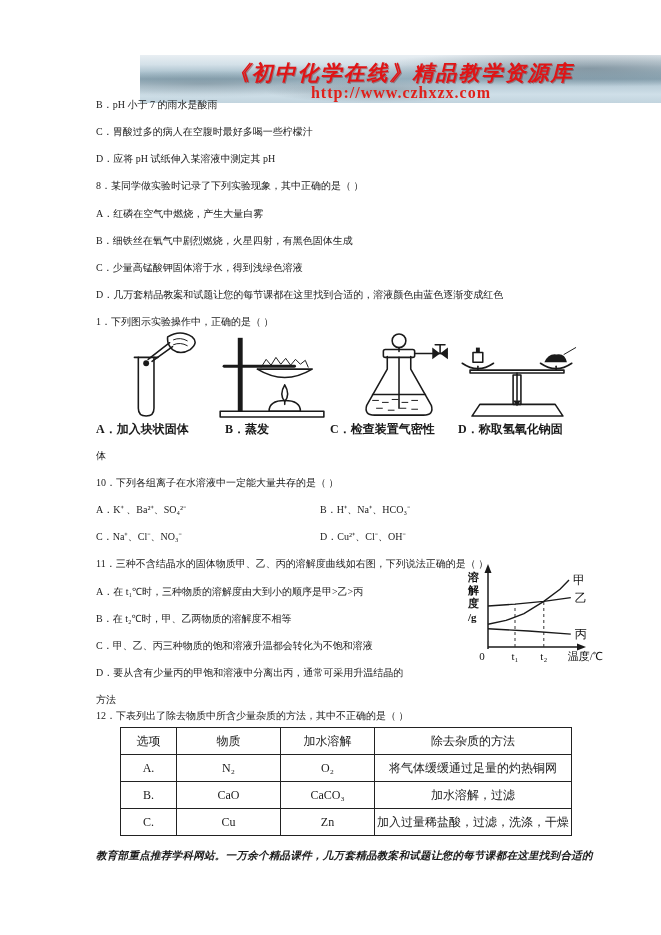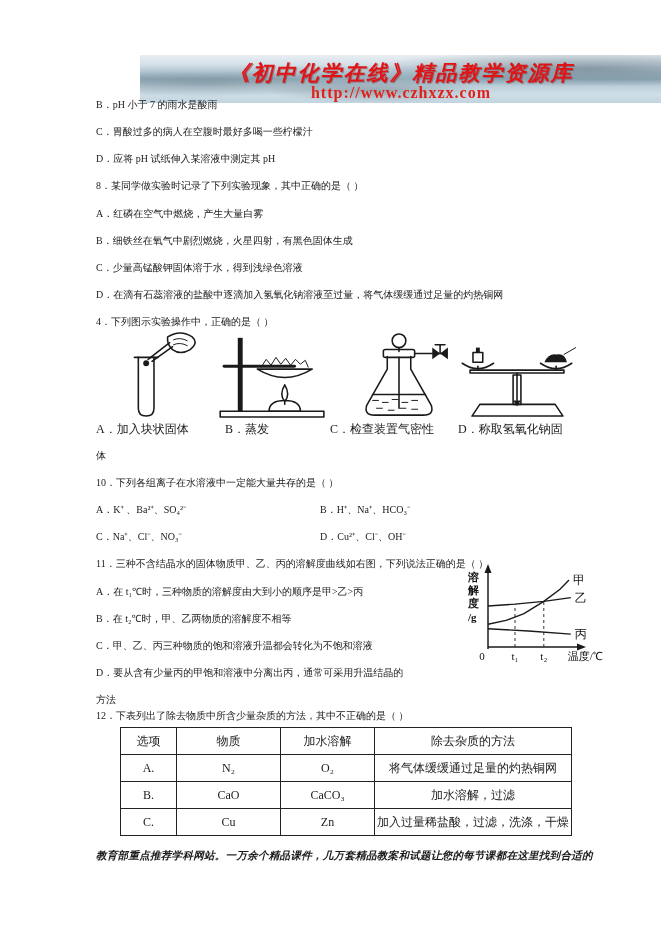--- a/index.html
+++ b/index.html
@@ -20,21 +20,21 @@
   .ln{position:absolute;left:96px;margin:0;font-size:10px;line-height:16px;white-space:nowrap;}
   .col2{left:320px;}
   
   .diag{position:absolute;top:330px;}
   .diag svg{display:block;}
   .diag path,.diag line,.diag polyline,.diag circle,.diag rect,.diag ellipse{
       fill:none;stroke:#1a1a1a;stroke-width:1.6;stroke-linecap:round;stroke-linejoin:round;}
   .diag .fill{fill:#1a1a1a;stroke:none;}
   .diag .thin{stroke-width:1;}
   
-  .cap{position:absolute;top:421px;margin:0;font-size:12px;white-space:nowrap;}
+  .cap{position:absolute;top:421px;margin:0;font-size:12px;white-space:nowrap;font-weight:bold;}
   
   .chartbox{position:absolute;left:466px;top:561px;width:138px;height:112px;}
   .chartbox svg{display:block;}
   .axis{stroke:#1a1a1a;stroke-width:1.5;fill:none;}
   .arrow{fill:#1a1a1a;stroke:none;}
   .curve{fill:none;stroke:#1a1a1a;stroke-width:1.4;}
   .dash{stroke:#333;stroke-width:1;stroke-dasharray:3,3;fill:none;}
   .tick,.clabel,.axlabel{font-family:"Liberation Serif",serif;font-size:11px;fill:#111;}
   .clabel{font-size:12px;}
   .ylab{font-family:"Liberation Serif",serif;font-size:11px;font-weight:bold;fill:#111;}
@@ -57,23 +57,23 @@
   </div>
 
   <p class="ln" style="top:97px">B．pH 小于 7 的雨水是酸雨</p>
   <p class="ln" style="top:124px">C．胃酸过多的病人在空腹时最好多喝一些柠檬汁</p>
   <p class="ln" style="top:151px">D．应将 pH 试纸伸入某溶液中测定其 pH</p>
 
   <p class="ln" style="top:178px">8．某同学做实验时记录了下列实验现象，其中正确的是（ ）</p>
   <p class="ln" style="top:206px">A．红磷在空气中燃烧，产生大量白雾</p>
   <p class="ln" style="top:233px">B．细铁丝在氧气中剧烈燃烧，火星四射，有黑色固体生成</p>
   <p class="ln" style="top:260px">C．少量高锰酸钾固体溶于水，得到浅绿色溶液</p>
-  <p class="ln" style="top:287px">D．在滴有石蕊溶液的盐酸中逐滴加入氢氧化钠溶液至过量，将气体缓缓通过足量的灼热铜网</p>
-
-  <p class="ln" style="top:314px">4．下列图示实验操作中，正确的是（ ）</p>
+  <p class="ln" style="top:287px">D．几万套精品教案和试题让您的每节课都在这里找到合适的，溶液颜色由蓝色逐渐变成红色</p>
+
+  <p class="ln" style="top:314px">1．下列图示实验操作中，正确的是（ ）</p>
 
   <div class="diag" style="left:98px">
     <svg width="110" height="90" viewBox="0 0 110 92">
       <path d="M40,28 L40,80 Q40,88 48,88 Q56,88 56,80 L56,28"></path>
       <line x1="36" y1="28" x2="60" y2="28"></line>
       <circle class="fill" cx="48" cy="34" r="3"></circle>
       <line x1="50" y1="30" x2="72" y2="13"></line>
       <line x1="54" y1="32" x2="75" y2="17"></line>
       <path d="M70,7 Q83,-1 95,7 Q102,13 93,20 Q83,26 75,20 Q69,15 70,7 Z"></path>
       <path class="thin" d="M76,10 Q83,7 90,11 M76,15 Q83,12 90,16"></path>

